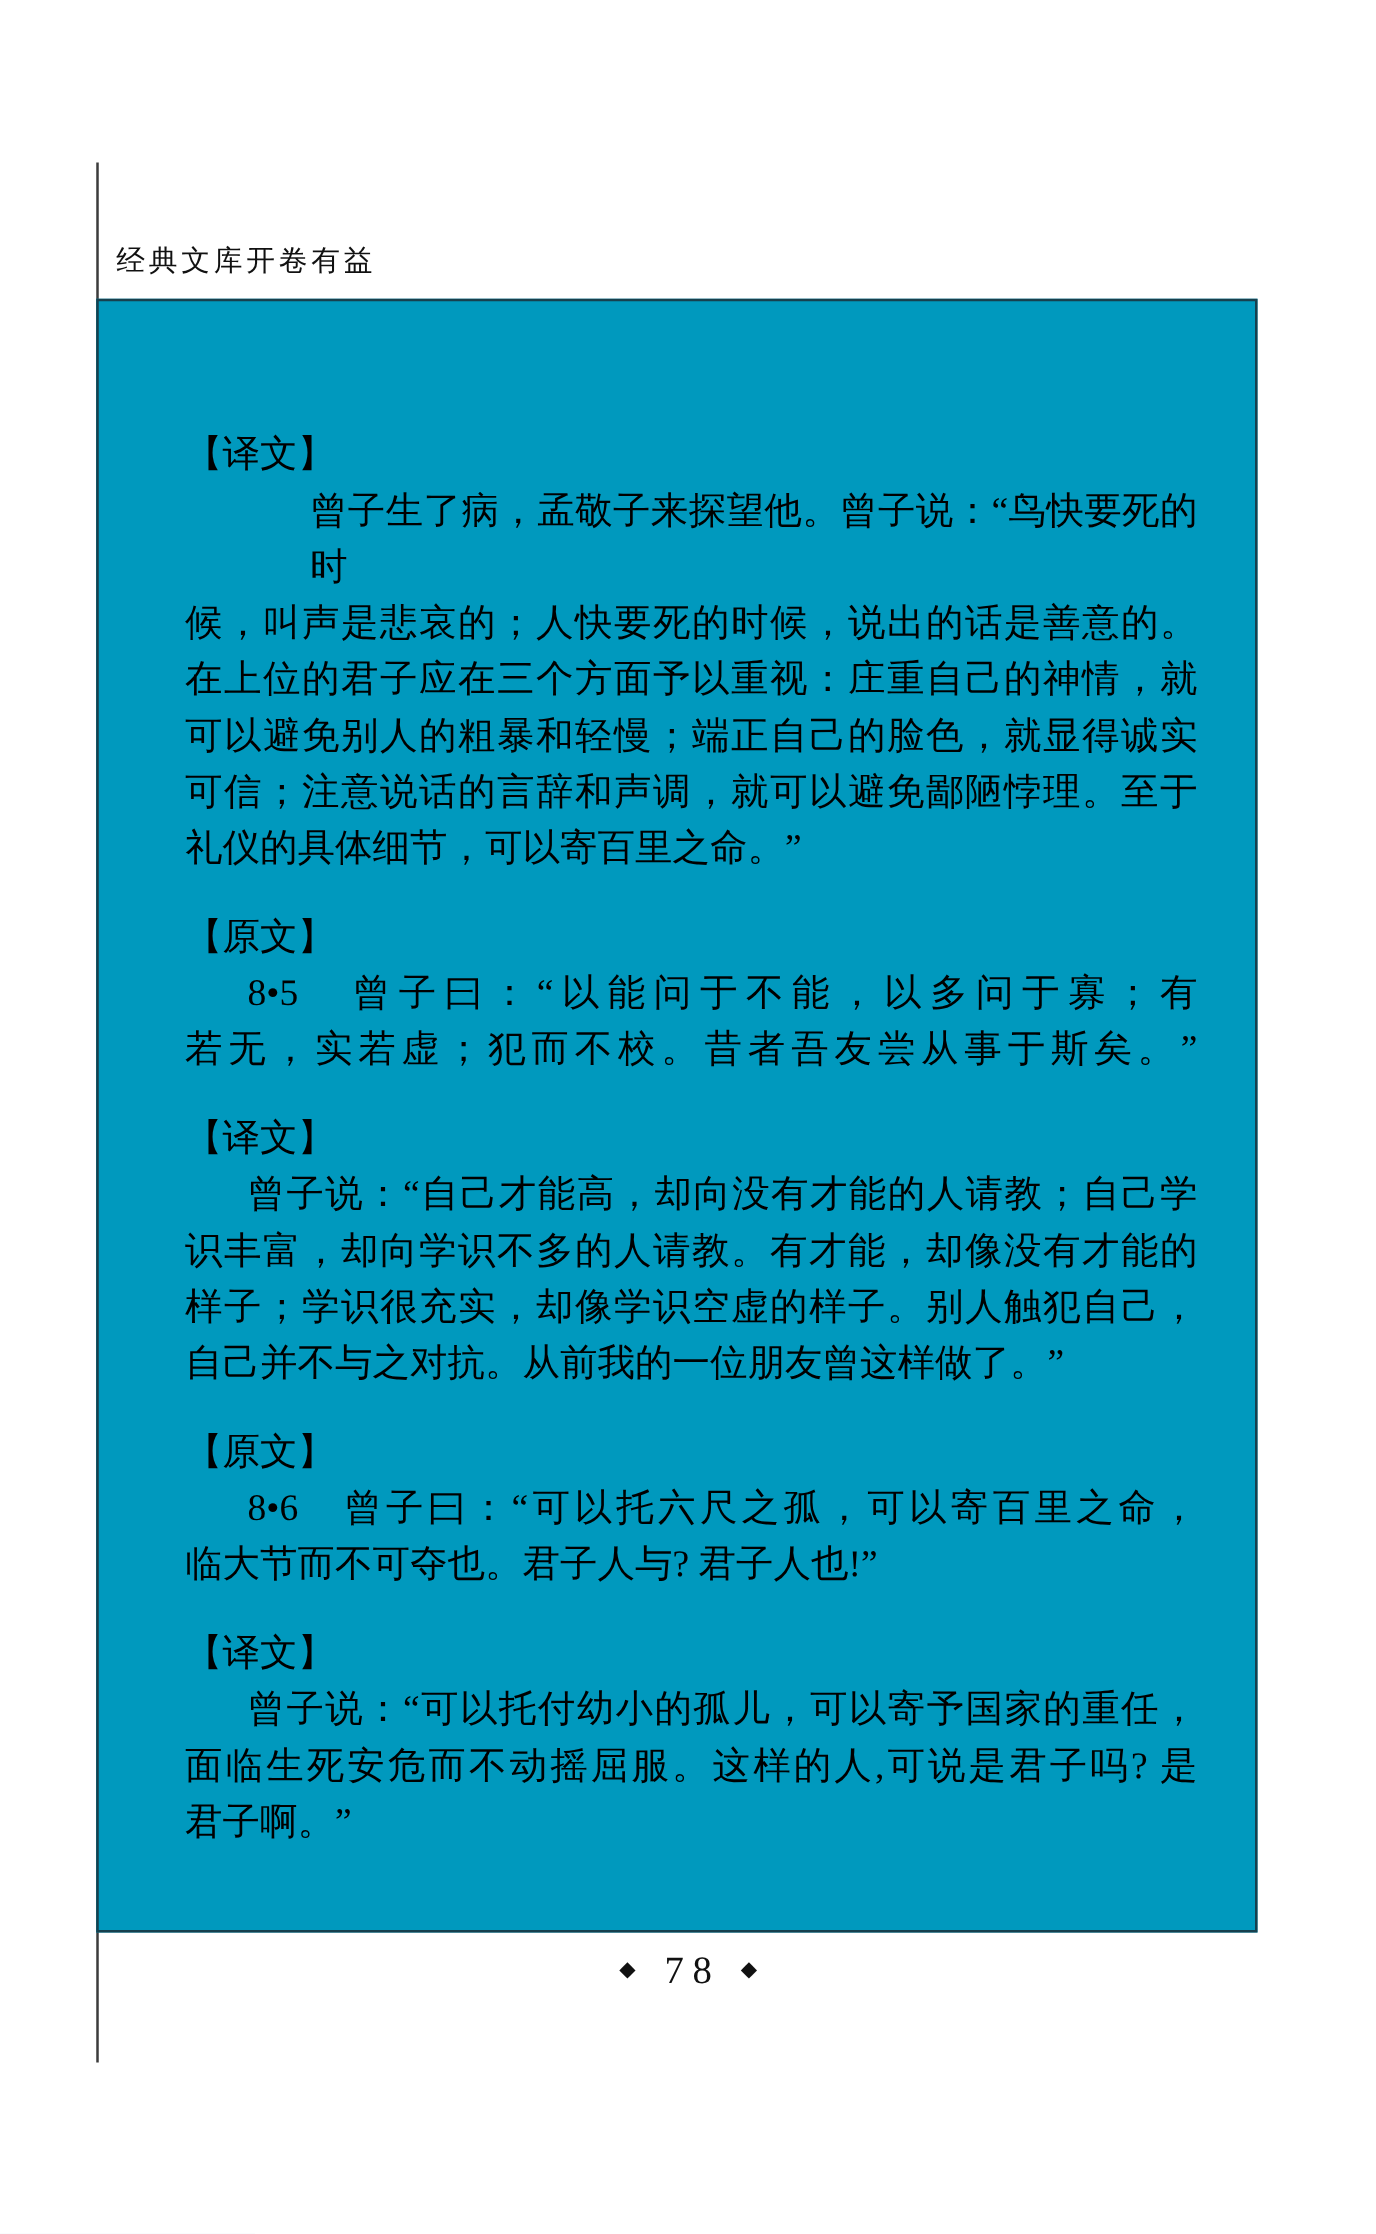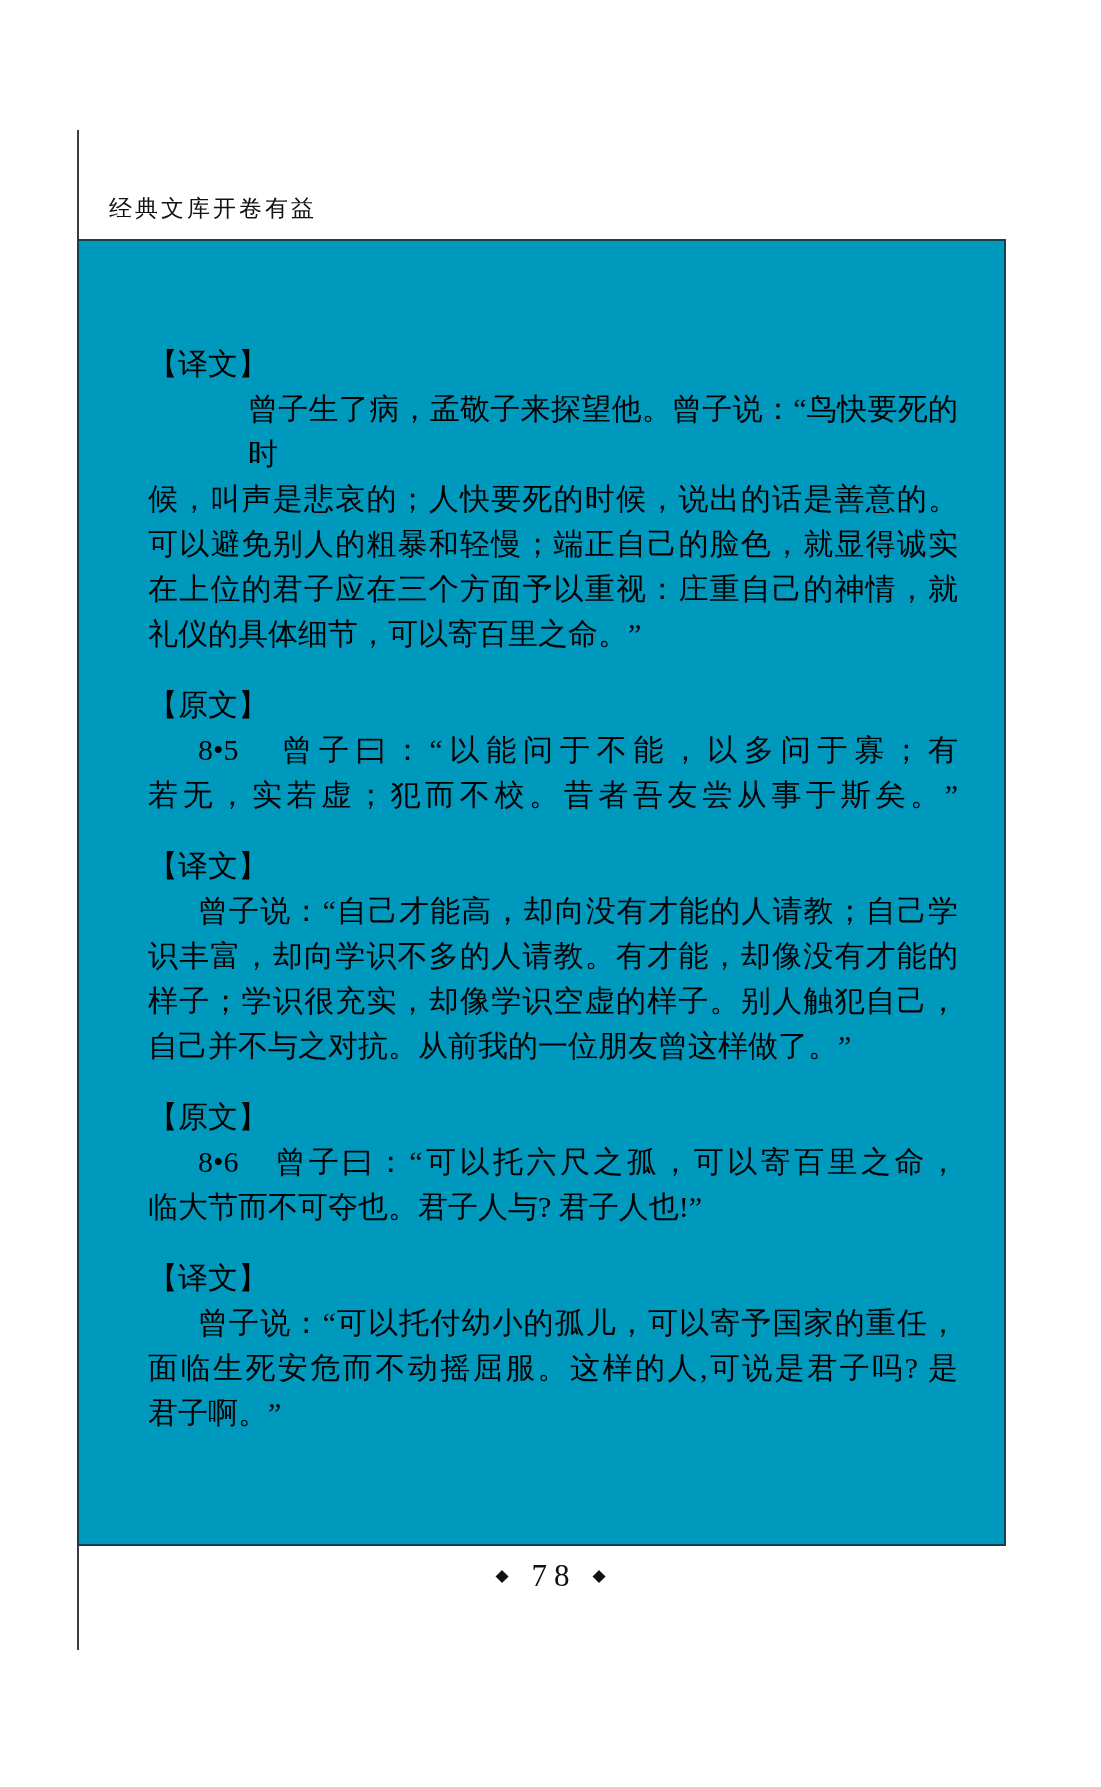--- a/index.html
+++ b/index.html
@@ -18,21 +18,21 @@
   .side-rule {
     position: absolute;
     left: 77px;
     top: 130px;
     width: 2px;
     height: 1520px;
     background: #3c3c3c;
   }
   .running-head {
     position: absolute;
-    left: 109px;
+    left: 93px;
     top: 193px;
     font-size: 23px;
     letter-spacing: 3px;
     color: #111111;
     white-space: nowrap;
   }
   .content-panel {
     position: absolute;
     left: 77px;
     top: 239px;
@@ -93,22 +93,23 @@
   <div class="side-rule"></div>
 
   <div class="running-head">经典文库开卷有益</div>
 
   <div class="content-panel" style="background:#0099BE;">
 
     <div class="section">
       <div class="section-label">【译文】</div>
       <div class="t-line just ind2">曾子生了病，孟敬子来探望他。曾子说：“鸟快要死的时</div>
       <div class="t-line just">候，叫声是悲哀的；人快要死的时候，说出的话是善意的。</div>
+      <div class="t-line just">在上位的君子应在三个方面予以重视：庄重自己的神情，就</div>
       <div class="t-line just">可以避免别人的粗暴和轻慢；端正自己的脸色，就显得诚实</div>
-      <div class="t-line just">在上位的君子应在三个方面予以重视：庄重自己的神情，就</div>
+      <div class="t-line just">可信；注意说话的言辞和声调，就可以避免鄙陋悖理。至于</div>
       <div class="t-line">礼仪的具体细节，可以寄百里之命。”</div>
     </div>
 
     <div class="section">
       <div class="section-label">【原文】</div>
       <div class="t-line just ind1">8•5　曾子曰：“以能问于不能，以多问于寡；有</div>
       <div class="t-line just">若无，实若虚；犯而不校。昔者吾友尝从事于斯矣。”</div>
     </div>
 
     <div class="section">

